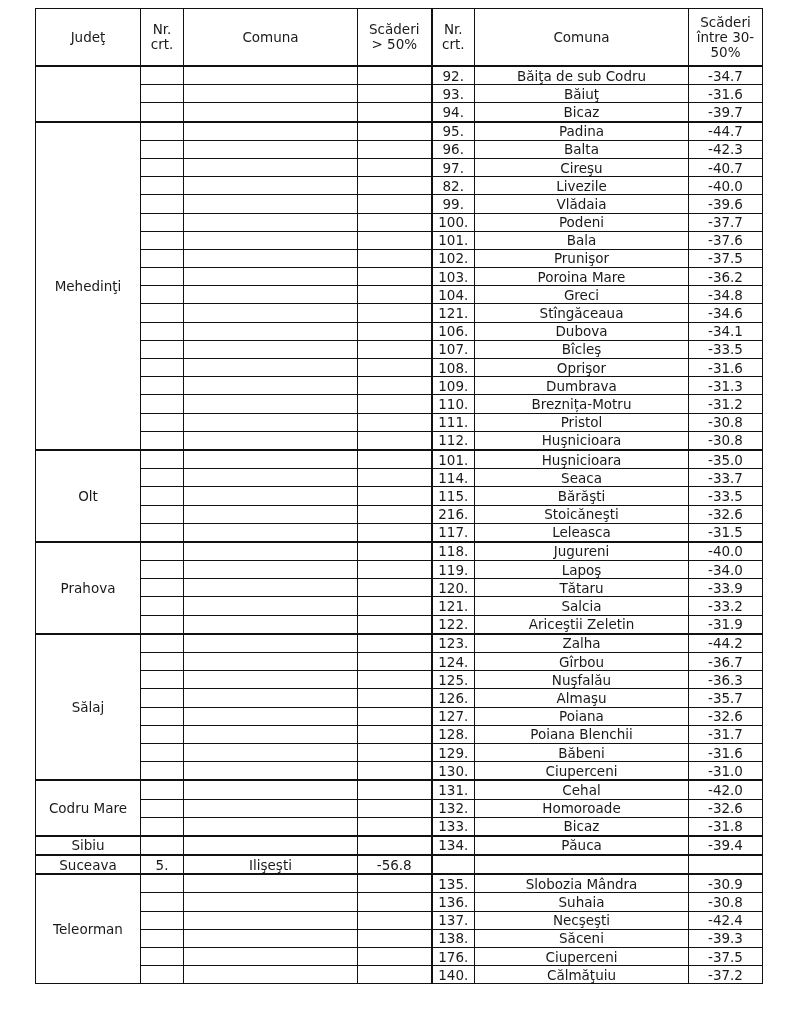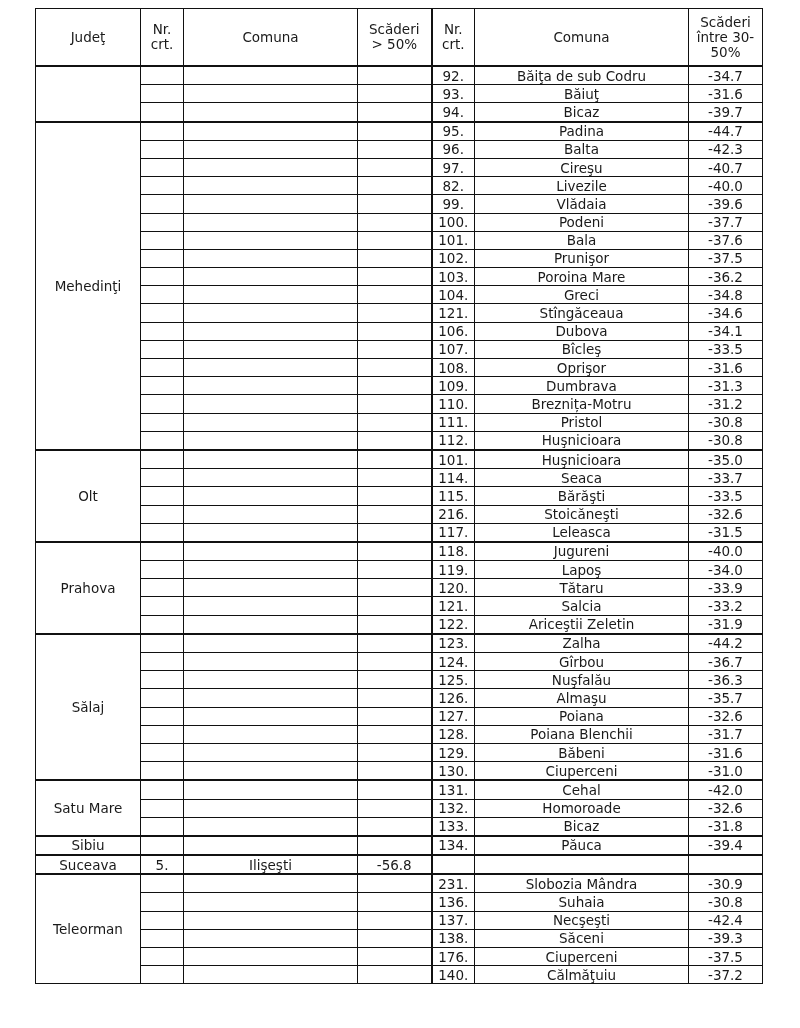--- a/index.html
+++ b/index.html
@@ -363,21 +363,21 @@
       </tr>
       <tr class="data">
         <td class="nr"></td>
         <td></td>
         <td></td>
         <td class="nr sep">130.</td>
         <td>Ciuperceni</td>
         <td>-31.0</td>
       </tr>
       <tr class="data group-start">
-        <td class="county" rowspan="3">Satu Mare</td>
+        <td class="county" rowspan="3">Codru Mare</td>
         <td class="nr"></td>
         <td></td>
         <td></td>
         <td class="nr sep">131.</td>
         <td>Cehal</td>
         <td>-42.0</td>
       </tr>
       <tr class="data">
         <td class="nr"></td>
         <td></td>
@@ -410,21 +410,21 @@
         <td>-56.8</td>
         <td class="nr sep"></td>
         <td></td>
         <td></td>
       </tr>
       <tr class="data group-start">
         <td class="county" rowspan="6">Teleorman</td>
         <td class="nr"></td>
         <td></td>
         <td></td>
-        <td class="nr sep">231.</td>
+        <td class="nr sep">135.</td>
         <td>Slobozia Mândra</td>
         <td>-30.9</td>
       </tr>
       <tr class="data">
         <td class="nr"></td>
         <td></td>
         <td></td>
         <td class="nr sep">136.</td>
         <td>Suhaia</td>
         <td>-30.8</td>

